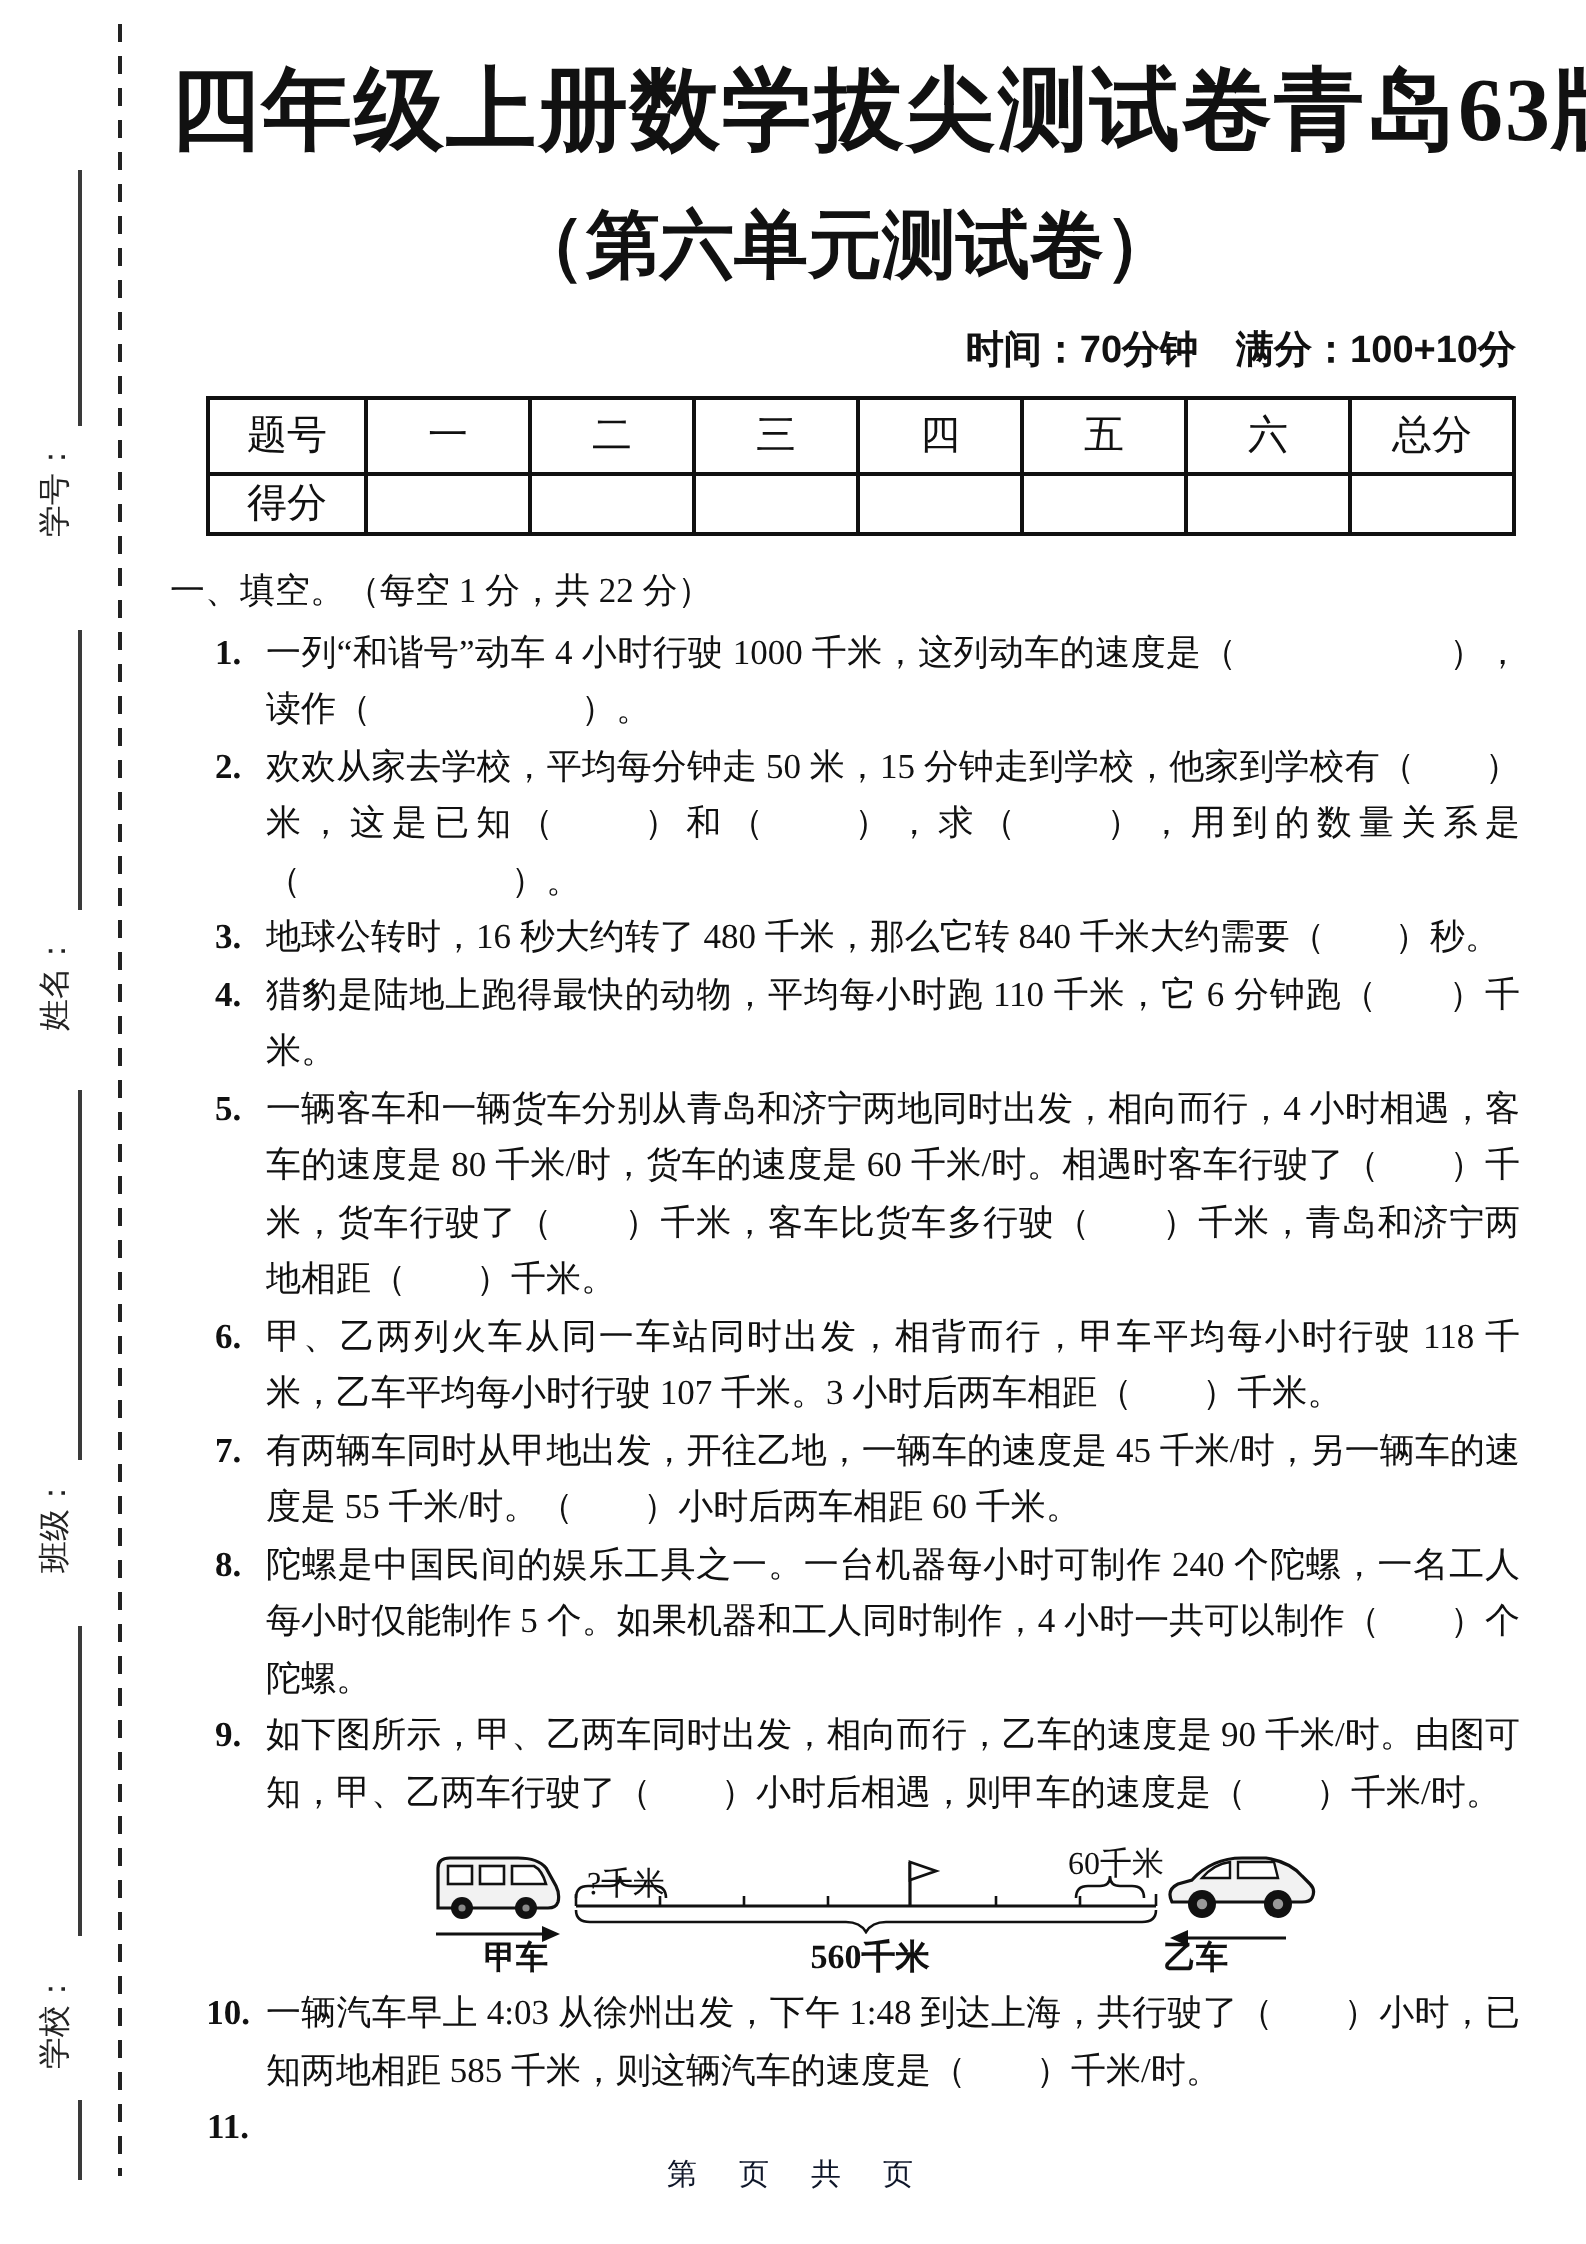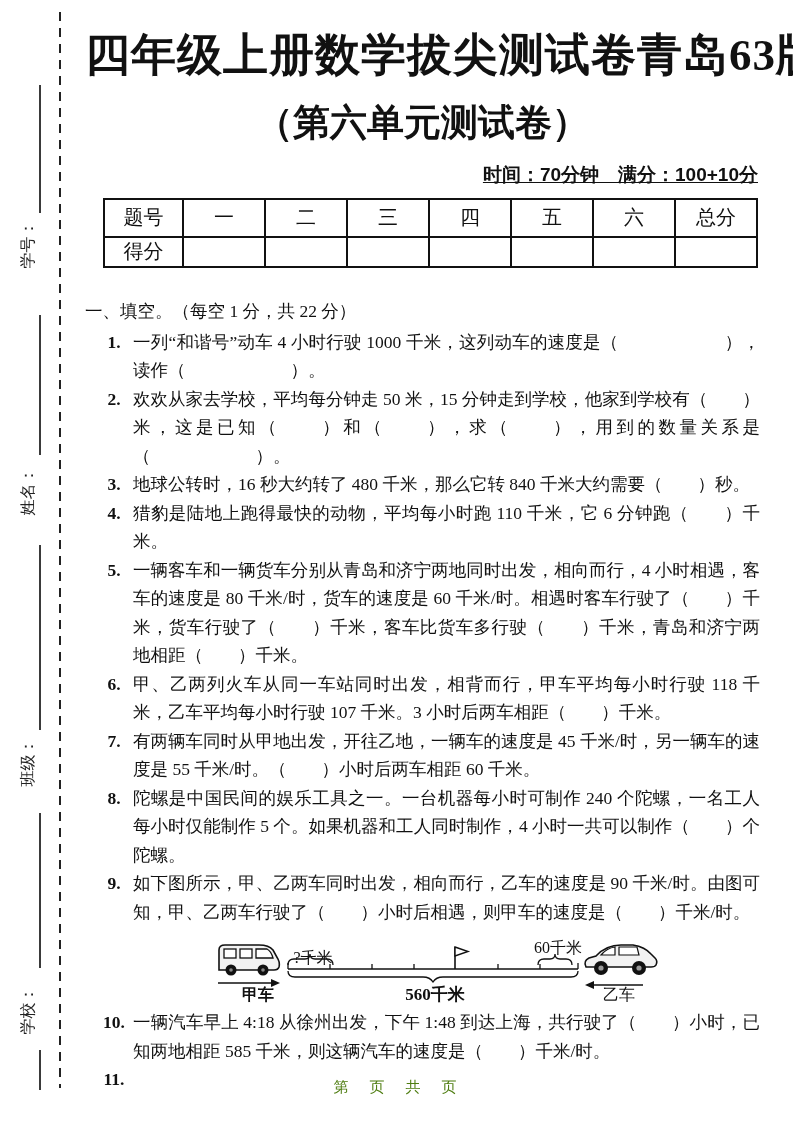--- a/index.html
+++ b/index.html
@@ -21,50 +21,50 @@
   .bind-label{ position:absolute; left:-2px; width:60px; text-align:center;
     font-size:16px; color:#222; transform:rotate(-90deg); white-space:nowrap; }
   .bl1{ top:234px; } .bl2{ top:481px; } .bl3{ top:752px; } .bl4{ top:1000px; }
 
   
   .content{ position:absolute; left:85px; top:0; width:675px; }
   .title{ margin-top:30px; text-align:center; font-size:45px; font-weight:bold;
     letter-spacing:1px; line-height:1.15; white-space:nowrap; }
   .subtitle{ margin-top:16px; text-align:center; font-size:37px; font-weight:bold; }
   .exam-info{ margin-top:14px; padding-right:2px; text-align:right;
-    font-size:19px; font-weight:bold; font-family:"Liberation Sans","DejaVu Sans",sans-serif;text-decoration:underline; }
+    font-size:19px; font-weight:bold; font-family:"Liberation Sans","DejaVu Sans",sans-serif; }
 
   table.score{ margin:10px 0 0 18px; border-collapse:collapse; table-layout:fixed; }
   table.score td{ border:2px solid #111; text-align:center; font-size:20px; padding:0;margin-top:12px; }
   table.score .c0{ width:79px; } table.score .c{ width:82px; }
   table.score tr.r1 td{ height:38px; }
   table.score tr.r2 td{ height:30px; }
 
-  .section-heading{ margin-top:31px; font-size:17.5px; }
+  .section-heading{ margin-top:15px; font-size:17.5px; }
   .questions{ margin-top:5px; font-size:17.5px; line-height:28.5px; text-align:justify; }
   .question{ position:relative; margin-left:20px; padding-left:28px; }
   .qnum{ position:absolute; left:-6px; top:0; width:30px; text-align:center; font-weight:bold; }
 
   
   .diagram{ position:relative; height:80px; width:545px; margin:1px 0 1px 45px;
     font-size:16px; line-height:normal; text-align:left; }
   .diagram .lbl{ position:absolute; text-align:center; }
   .lbl-qkm   { left:150px; top:21px; width:66px; }
   .lbl-60km  { left:398px; top:11px; width:60px; }
   .lbl-560km { left:250px; top:56px; width:110px; font-size:17px;font-weight:bold; }
   .lbl-jia   { left:96px;  top:58px; width:64px; font-weight:bold; }
-  .lbl-yi    { left:457px; top:58px; width:64px; font-weight:normal; }
+  .lbl-yi    { left:436px; top:58px; width:64px; font-weight:bold; }
   .svg-bus   { position:absolute; left:85px;  top:12px; }
   .svg-car   { position:absolute; left:451px; top:10px; }
   .svg-road  { position:absolute; left:155px; top:14px; }
   .svg-arr-r { position:absolute; left:88px;  top:51px; }
   .svg-arr-l { position:absolute; left:455px; top:53px; }
 
   .footer{ position:absolute; left:0; right:0; top:1078px; text-align:center;
-    font-size:15px; letter-spacing:3px; color:#4d7c0f; }
+    font-size:15px; letter-spacing:3px; color:#0f172a; }
 </style>
 </head>
 <body>
 
 <div class="sheet">
 
   <div class="dash-line"></div>
   <div class="bind-seg seg1"></div>
   <div class="bind-seg seg2"></div>
   <div class="bind-seg seg3"></div>
@@ -201,21 +201,21 @@
         </svg>
         <svg class="svg-arr-l" width="58" height="10" viewBox="0 0 58 10">
           <line x1="58" y1="5" x2="9" y2="5" stroke="#111" stroke-width="1.6"></line>
           <path d="M9 1 L0 5 L9 9 Z" fill="#111"></path>
         </svg>
         <span class="lbl lbl-yi">乙车</span>
       </div>
 
       <div class="question">
         <span class="qnum">10.</span>
-        <span>一辆汽车早上 4:18 从徐州出发，下午 1:48 到达上海，共行驶了（　　）小时，已知两地相距 585 千米，则这辆汽车的速度是（　　）千米/时。</span>
+        <span>一辆汽车早上 4:03 从徐州出发，下午 1:48 到达上海，共行驶了（　　）小时，已知两地相距 585 千米，则这辆汽车的速度是（　　）千米/时。</span>
       </div>
       <div class="question">
         <span class="qnum">11.</span>
       </div>
     </div>
   </div>
 
   <div class="footer">第　页　共　页</div>
 </div>
 

